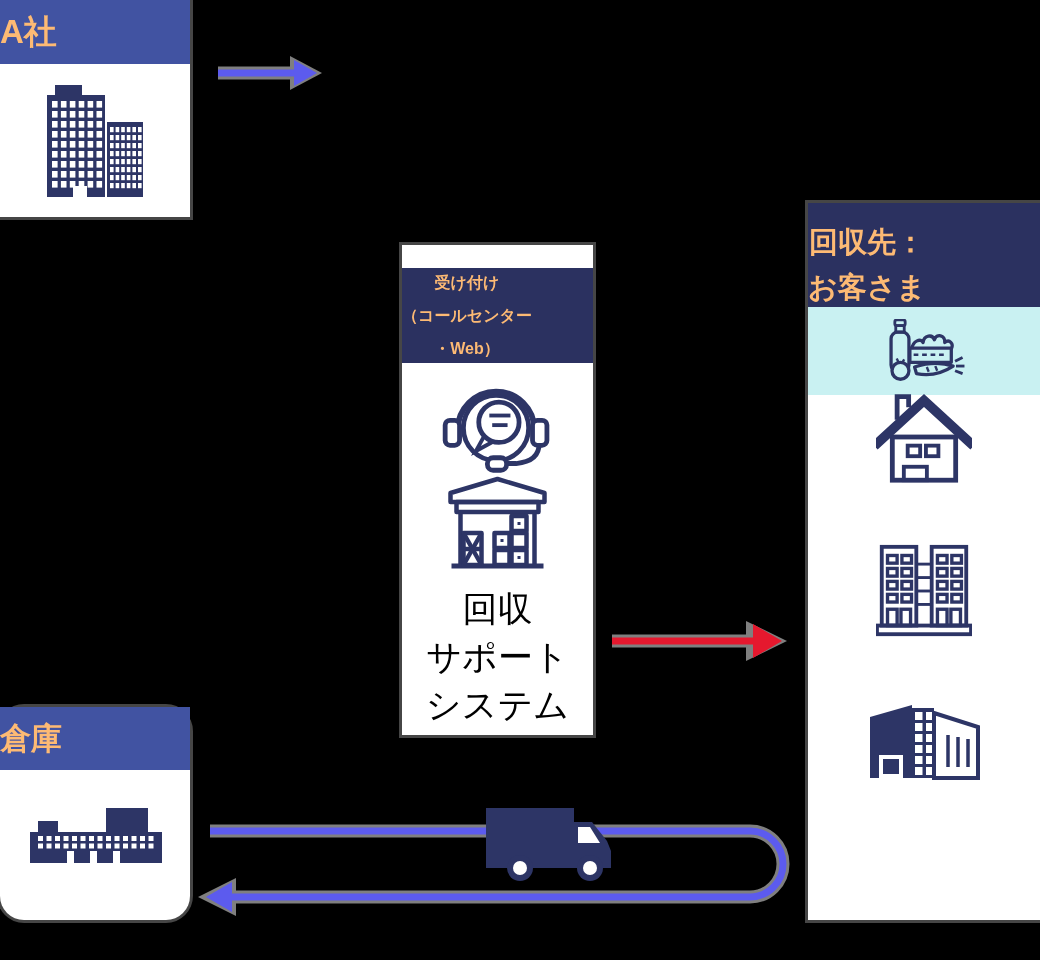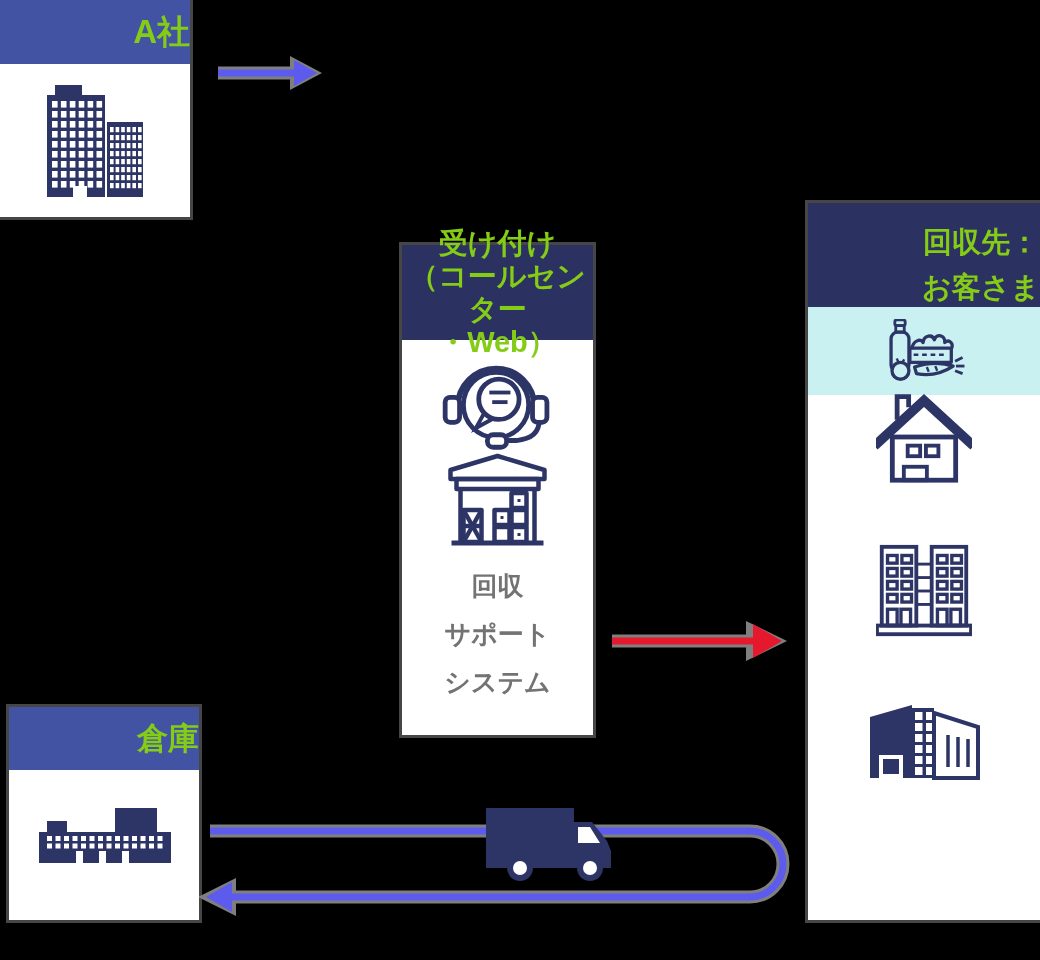--- a/index.html
+++ b/index.html
@@ -3,37 +3,37 @@
 <meta charset="utf-8">
 <style>
   html,body{margin:0;padding:0;background:#000;}
   .canvas{
     position:relative;width:1040px;height:960px;background:#000;overflow:hidden;
     font-family:"Liberation Sans","DejaVu Sans",sans-serif;
   }
   .arrows{position:absolute;left:0;top:0;width:1040px;height:960px;z-index:1;}
   .box{position:absolute;background:#fff;box-shadow:0 0 0 3px rgba(128,128,128,0.55);z-index:2;}
   .box-header{
-    display:flex;align-items:center;justify-content:flex-end;
-    color:#84cc16;font-weight:bold;text-align:center;
+    display:flex;align-items:center;justify-content:flex-start;
+    color:#fdba74;font-weight:bold;text-align:center;
   }
   .hdr-blue{background:#4153a2;}
   .hdr-navy{background:#2b3160;}
   .pre{white-space:pre-line;}
   .box-body{position:relative;}
   .abs{position:absolute;}
   .company-a{left:0;top:203;width:190px;height:217px;}
   .company-a .box-header{height:64px;font-size:33px;}
-  .warehouse{left:9px;top:707px;width:190px;height:213px;}
+  .warehouse{left:0;top:707px;width:190px;height:213px;border-radius:24px;}
   .warehouse .box-header{height:63px;font-size:31px;}
   .reception{left:402px;top:245px;width:191px;height:490px;}
-  .reception .box-header{height:95px;font-size:29px;line-height:33px;}
+  .reception .box-header{height:95px;font-size:16px;line-height:33px;margin-top:23px;}
   .reception-label{
     position:absolute;left:0;top:222px;width:100%;
-    text-align:center;font-size:26px;font-weight:bold;color:#737373;line-height:48px;
+    text-align:center;font-size:35px;font-weight:normal;color:#000000;line-height:48px;
   }
   .destination{left:808px;top:203px;width:232px;height:717px;}
   .destination .box-header{height:123px;font-size:29px;line-height:45px;}
   .cyan-band{
     position:absolute;left:0;top:104px;width:232px;height:88px;background:#c9f1f2;
     display:flex;align-items:center;justify-content:center;
   }
   .truck{position:absolute;left:486px;top:806px;width:126px;height:78px;z-index:3;}
   .icon{display:block;}
   

